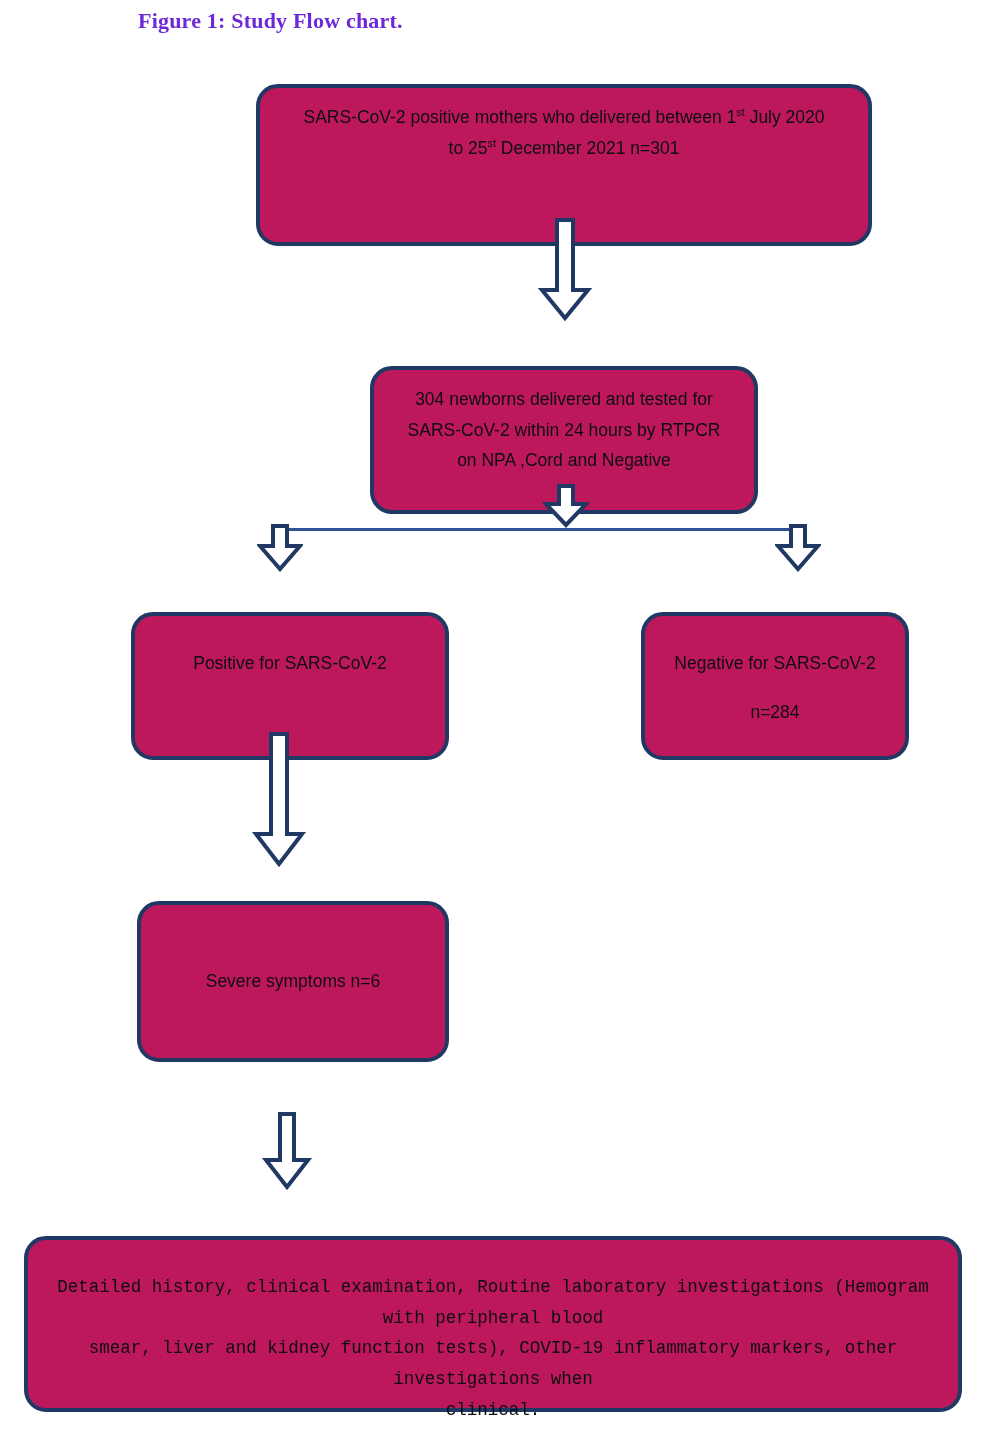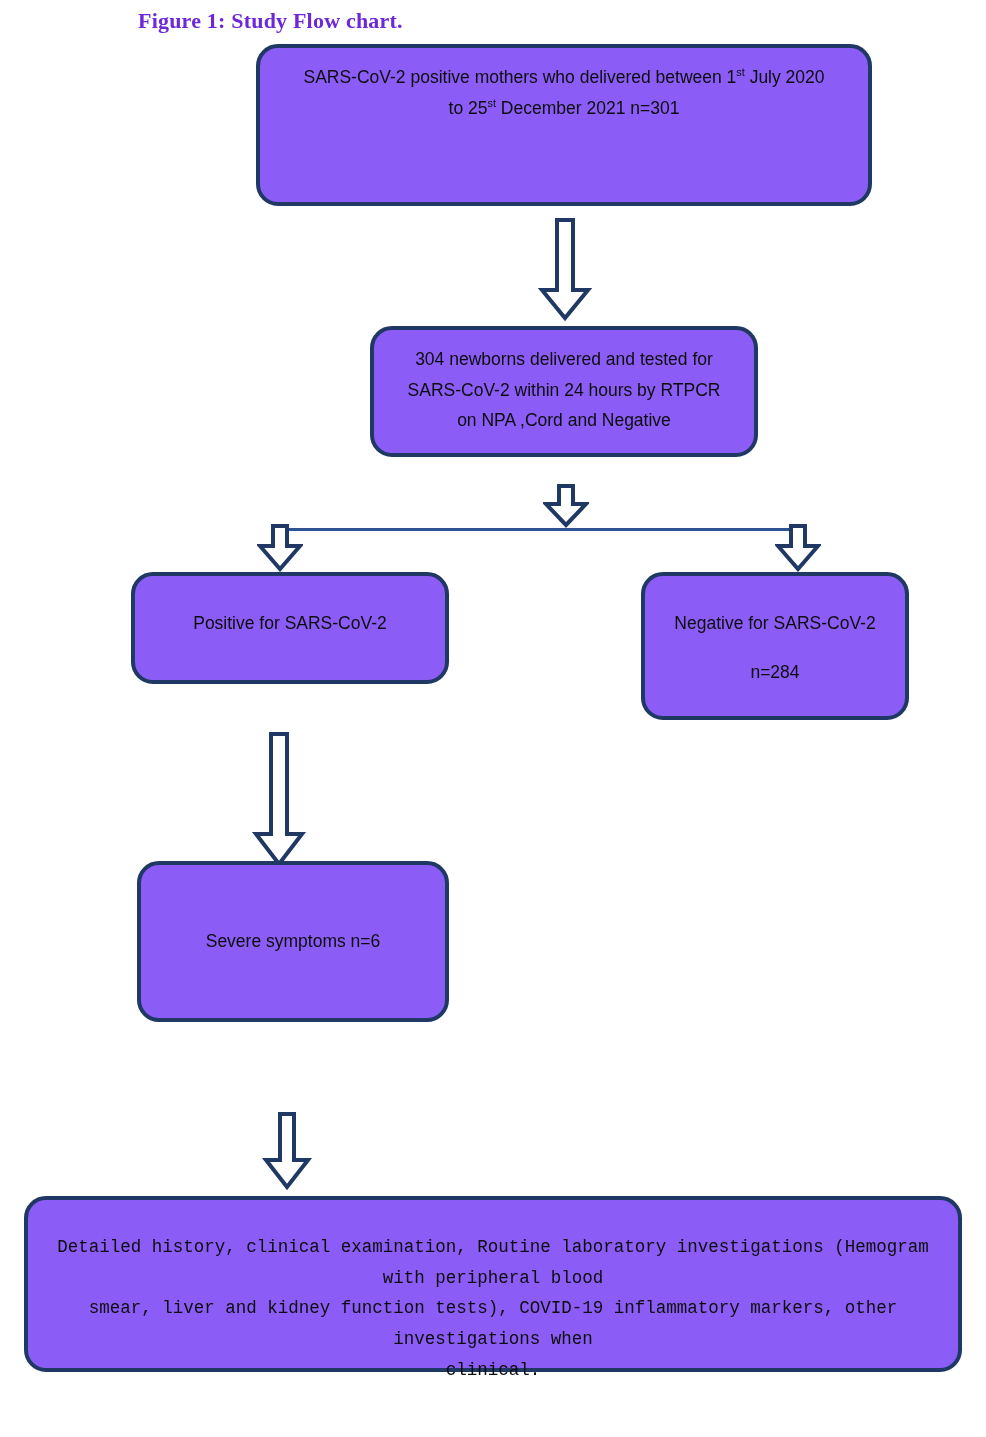--- a/index.html
+++ b/index.html
@@ -29,28 +29,29 @@
     letter-spacing: 0.2px;
     color: #6d28d9;
     white-space: nowrap;
     margin-left: 30px;
   }
 
   
   .node {
     position: absolute;
     box-sizing: border-box;
-    background: #8b5cf6;
+    background: #be185d;
     border: 4px solid #1F3864;
     border-radius: 22px;
     color: #0d0d0d;
     font-size: 17.5px;
     line-height: 1.75;
     text-align: center;
     padding: 0;
+    margin-top: 40px;
   }
   .node .inner {
     padding: 0 18px;
   }
   .node.top-text .inner { padding-top: 14px; }
   .node.mid-text {
     display: flex;
     align-items: center;
     justify-content: center;
   }
@@ -88,21 +89,21 @@
       <span class="line"><span>to 25</span><sup>st</sup><span> December 2021 n=301</span></span>
     </div>
   </div>
 
   <div class="arrow" style="left:535px; top:218px;">
     <svg width="60" height="104" viewBox="0 0 60 104">
       <polygon points="22,2 38,2 38,72 53,72 30,100 7,72 22,72" fill="#FFFFFF" stroke="#1F3864" stroke-width="4" stroke-linejoin="miter"></polygon>
     </svg>
   </div>
 
-  <div class="node top-text" style="left:370px; top:326px; width:388px; height:131px;">
+  <div class="node top-text" style="left:370px; top:326px; width:388px; height:148px;">
     <div class="inner">
       <span class="line">304 newborns delivered and tested for</span>
       <span class="line">SARS-CoV-2 within 24 hours by RTPCR</span>
       <span class="line">on NPA ,Cord and Negative</span>
     </div>
   </div>
 
   <div class="arrow" style="left:543px; top:484px;">
     <svg width="46" height="44" viewBox="0 0 46 44">
       <polygon points="16,2 30,2 30,20 43,20 23,41 3,20 16,20" fill="#FFFFFF" stroke="#1F3864" stroke-width="4" stroke-linejoin="miter"></polygon>
@@ -116,21 +117,21 @@
       <polygon points="16,2 30,2 30,22 43,22 23,45 3,22 16,22" fill="#FFFFFF" stroke="#1F3864" stroke-width="4" stroke-linejoin="miter"></polygon>
     </svg>
   </div>
 
   <div class="arrow" style="left:775px; top:524px;">
     <svg width="46" height="48" viewBox="0 0 46 48">
       <polygon points="16,2 30,2 30,22 43,22 23,45 3,22 16,22" fill="#FFFFFF" stroke="#1F3864" stroke-width="4" stroke-linejoin="miter"></polygon>
     </svg>
   </div>
 
-  <div class="node top-text" style="left:131px; top:572px; width:318px; height:112px;">
+  <div class="node top-text" style="left:131px; top:572px; width:318px; height:148px;">
     <div class="inner">
       <span class="spacer-line"></span>
       <span class="line">Positive for SARS-CoV-2</span>
       <span class="spacer-line"></span>
     </div>
   </div>
 
   <div class="node top-text" style="left:641px; top:572px; width:268px; height:148px;">
     <div class="inner">
       <span class="spacer-line"></span>

